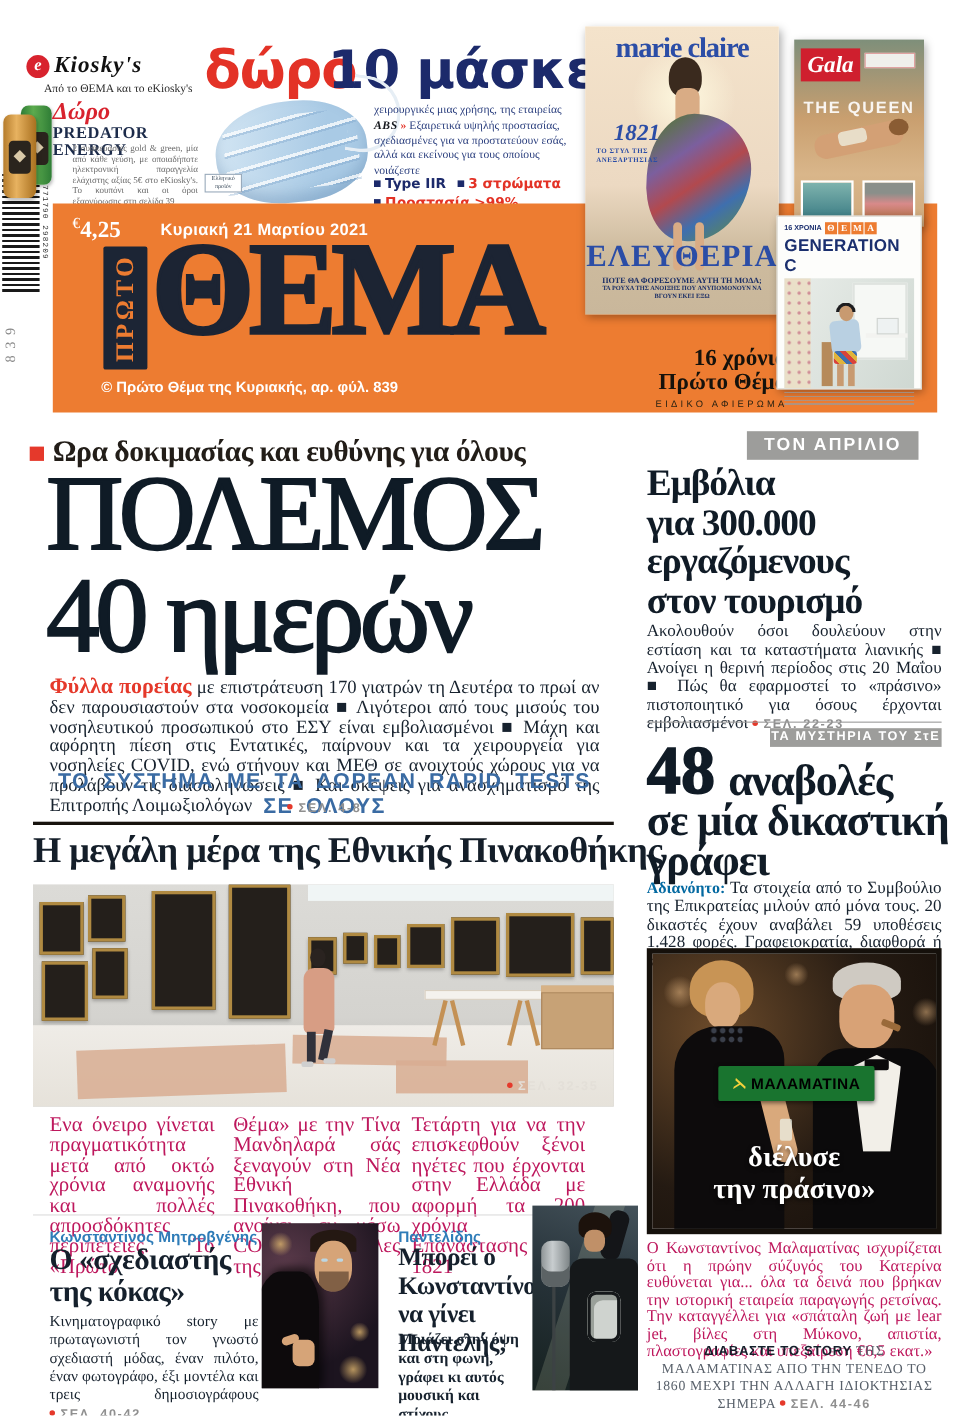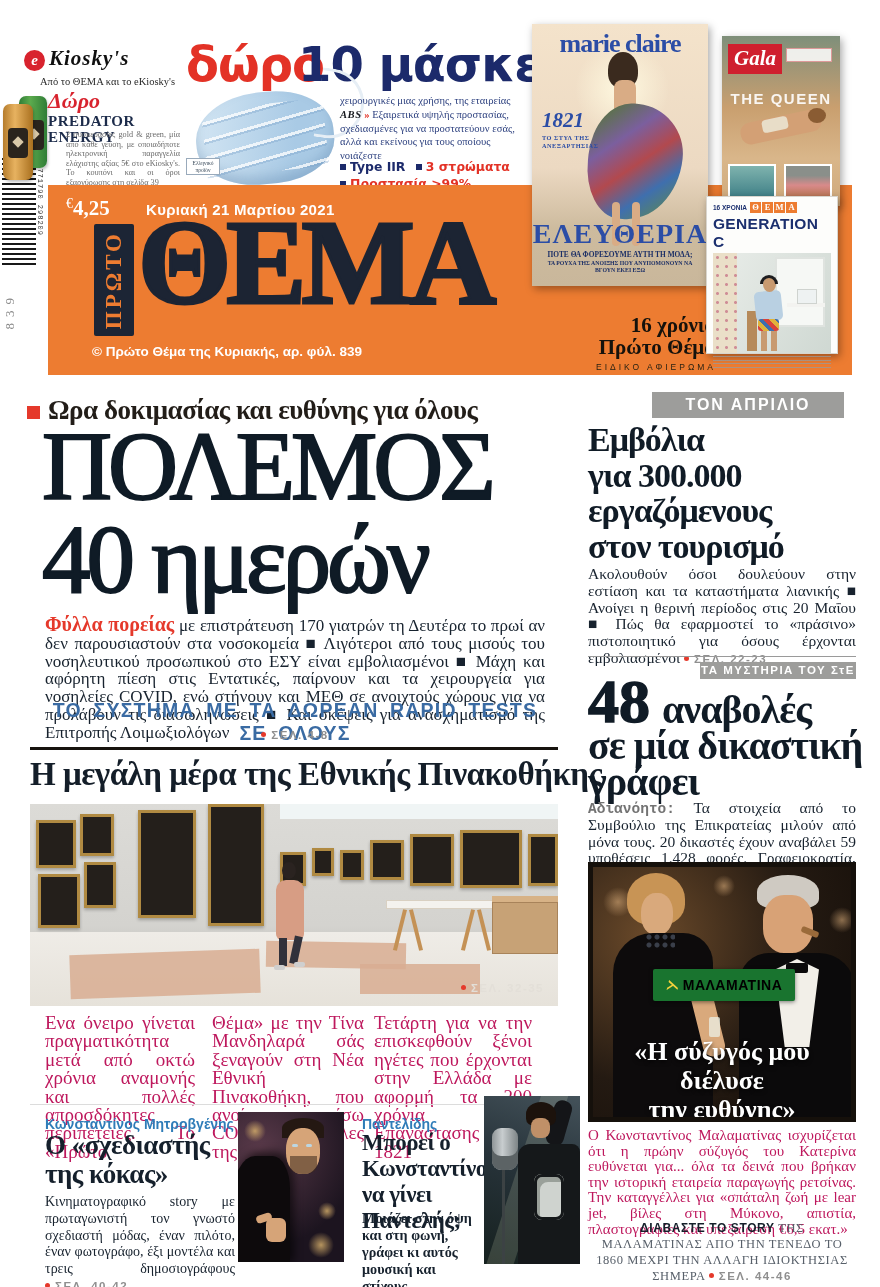--- a/index.html
+++ b/index.html
@@ -75,21 +75,21 @@
   .mc-sun{position:absolute;left:40px;top:20px;width:100px;height:90px;border-radius:50%;
     background:radial-gradient(circle,rgba(255,250,225,.95),rgba(255,250,225,0) 70%)}
   .mc-title{position:absolute;left:0;top:5px;width:100%;text-align:center;color:#2b4da6;
     font-size:26px;font-weight:bold;letter-spacing:-1px}
   .mc-hair{position:absolute;left:76px;top:28px;width:30px;height:36px;border-radius:50% 50% 40% 40%;background:#3a2a1e}
   .mc-skin{position:absolute;left:82px;top:56px;width:22px;height:36px;background:#d9ac85;border-radius:8px}
   .mc-dress{position:absolute;left:56px;top:80px;width:94px;height:116px;border-radius:45% 55% 60% 40%/50% 45% 60% 50%;
     transform:rotate(6deg);
     background:linear-gradient(140deg,#57743f 8%,#7b5f9e 32%,#b2494e 52%,#3f6fae 72%,#5d8a4f 94%)}
   .mc-leg{position:absolute;width:8px;height:44px;background:#d9ac85;border-radius:4px}
-  .mc-year{position:absolute;left:10px;top:84px;color:#2b4da6;font-size:21px;font-weight:bold;font-style:italic}
+  .mc-year{position:absolute;left:26px;top:84px;color:#2b4da6;font-size:21px;font-weight:bold;font-style:italic}
   .mc-tag{position:absolute;left:10px;top:110px;width:62px;color:#2b4da6;font-size:6.3px;line-height:7.5px;
     font-weight:bold;letter-spacing:.5px}
   .mc-free{position:absolute;left:0;top:194px;width:100%;text-align:center;color:#2b4da6;
     font-size:28px;font-weight:bold;letter-spacing:1px}
   .mc-sub1{position:absolute;left:0;top:226px;width:100%;text-align:center;color:#1c2f66;
     font-size:7.4px;font-weight:bold}
   .mc-sub2{position:absolute;left:14px;top:236px;width:148px;text-align:center;color:#1c2f66;
     font-size:5.8px;line-height:7px;font-weight:bold}
   .gala{left:722px;top:36px;width:118px;height:170px;overflow:hidden;
     background:linear-gradient(180deg,#7e8f7a 0%,#9c9577 16%,#c99f6f 42%,#d9b68a 72%,#cfa97c 100%)}
@@ -204,32 +204,32 @@
   .sing-hair{position:absolute;left:42px;top:6px;width:30px;height:24px;background:#1c120c;border-radius:50% 50% 30% 30%}
   .sing-face{position:absolute;left:47px;top:22px;width:19px;height:20px;background:#c09068;border-radius:40%}
   .sing-arm{position:absolute;left:66px;top:4px;width:18px;height:46px;background:#141518;border-radius:8px;transform:rotate(16deg)}
   .sing-torso{position:absolute;left:34px;top:48px;width:62px;height:120px;background:#15181a;border-radius:12px 8px 0 0}
   .sing-tattoo{position:absolute;left:50px;top:78px;width:30px;height:46px;background:#cfd3cf;border-radius:8px;
     box-shadow:inset 0 0 0 3px #15181a,inset 6px 8px 0 #9aa09a}
 
   
   .label-bar{background:#9d9d9b;color:#fff;font-weight:bold;text-align:center;
     font-family:"Liberation Sans","DejaVu Sans",sans-serif}
-  .lab-apr{left:652px;top:392px;width:192px;height:26px;font-size:16px;line-height:26px;letter-spacing:2px}
+  .lab-apr{left:679px;top:392px;width:156px;height:26px;font-size:16px;line-height:26px;letter-spacing:2px}
   .tour-head{left:588px;top:422px;font-size:34px;line-height:35.5px;font-weight:bold;color:#101b26;letter-spacing:-1px}
   .tour-body{left:588px;top:566px;width:268px;font-size:15.5px;line-height:16.8px;text-align:justify;color:#17222e}
   .rule-thin{left:588px;top:656px;width:268px;height:1px;background:#9a9a9a}
   .lab-ste{left:700px;top:662px;width:156px;height:17px;font-size:11.5px;line-height:17px;letter-spacing:1.5px}
   .crt-num{left:588px;top:672px;font-size:62px;line-height:58px;font-weight:bold;color:#101b26;-webkit-text-stroke:1.5px #101b26}
   .crt-l1{left:662px;top:690px}
   .crt-l2{left:588px;top:726px}
   .crt-l3{left:588px;top:762px}
   .crt-line{font-size:40px;font-weight:bold;color:#101b26;letter-spacing:-1px;line-height:40px}
   .crt-body{left:588px;top:800px;width:268px;font-size:15.5px;line-height:16.4px;text-align:justify;color:#17222e}
-  .crt-body .in{color:#737373;font-weight:bold;font-family:Liberation Mono, monospace;font-size:14.5px}
+  .crt-body .in{color:#0369a1;font-weight:bold;font-family:Liberation Serif, serif;font-size:14.5px}
   .mal-photo{left:588px;top:862px;width:268px;height:260px;border:5px solid #15100b;overflow:hidden;
     background:radial-gradient(circle at 22% 28%,#6b4a2a,#241a12 55%,#140d08 100%)}
   .mal-bokeh{position:absolute;border-radius:50%;background:radial-gradient(circle,rgba(214,170,120,.6),rgba(214,170,120,0) 70%)}
   .w-hair{position:absolute;left:34px;top:6px;width:58px;height:52px;background:#c89455;border-radius:50% 50% 40% 40%}
   .w-face{position:absolute;left:48px;top:26px;width:32px;height:42px;background:#d9a97c;border-radius:45%}
   .w-body{position:absolute;left:20px;top:66px;width:100px;height:190px;background:#0d0b0c;border-radius:40px 30px 0 0}
   .w-neck{position:absolute;left:52px;top:66px;width:30px;height:16px;
     background:radial-gradient(circle 3px,#3a3f4a 2px,transparent 3px);background-size:8px 8px}
   .w-arm{position:absolute;left:104px;top:120px;width:22px;height:70px;background:#d9a97c;border-radius:10px;transform:rotate(-14deg)}
   .w-glass{position:absolute;left:116px;top:150px;width:11px;height:20px;background:rgba(235,240,230,.75);border-radius:2px}
@@ -501,23 +501,22 @@
     <div class="m-face"></div>
     <div class="m-cigar"></div>
     <div class="m-body"></div>
     <div class="m-shirt"></div>
     <div class="m-bow"></div>
     <div class="mal-badge">
       <span class="glyph">⋋</span>
       <span class="t">ΜΑΛΑΜΑΤΙΝΑ</span>
     </div>
     <div class="mal-quote">
-      <div>«Η σύζυγός μου</div>
       <div>διέλυσε</div>
-      <div>την ευθύνης»</div>
+      <div>την πράσινο»</div>
     </div>
   </div>
   <div class="abs mal-body">Ο Κωνσταντίνος Μαλαματίνας ισχυρίζεται ότι η πρώην σύζυγός του Κατερίνα ευθύνεται για... όλα τα δεινά που βρήκαν την ιστορική εταιρεία παραγωγής ρετσίνας. Την καταγγέλλει για «σπάταλη ζωή με lear jet, βίλες στη Μύκονο, απιστία, πλαστογραφίες και υπεξαίρεση €6,5 εκατ.»</div>
   <div class="abs mal-read">
     <b>ΔΙΑΒΑΣΤΕ ΤΟ STORY</b><span> ΤΗΣ ΜΑΛΑΜΑΤΙΝΑΣ ΑΠΟ ΤΗΝ ΤΕΝΕΔΟ ΤΟ 1860 ΜΕΧΡΙ ΤΗΝ ΑΛΛΑΓΗ ΙΔΙΟΚΤΗΣΙΑΣ ΣΗΜΕΡΑ</span>
     <span class="ref-inline"><span class="dot"></span><span class="pageref">ΣΕΛ. 44-46</span></span>
   </div>
 
 </div>
 

